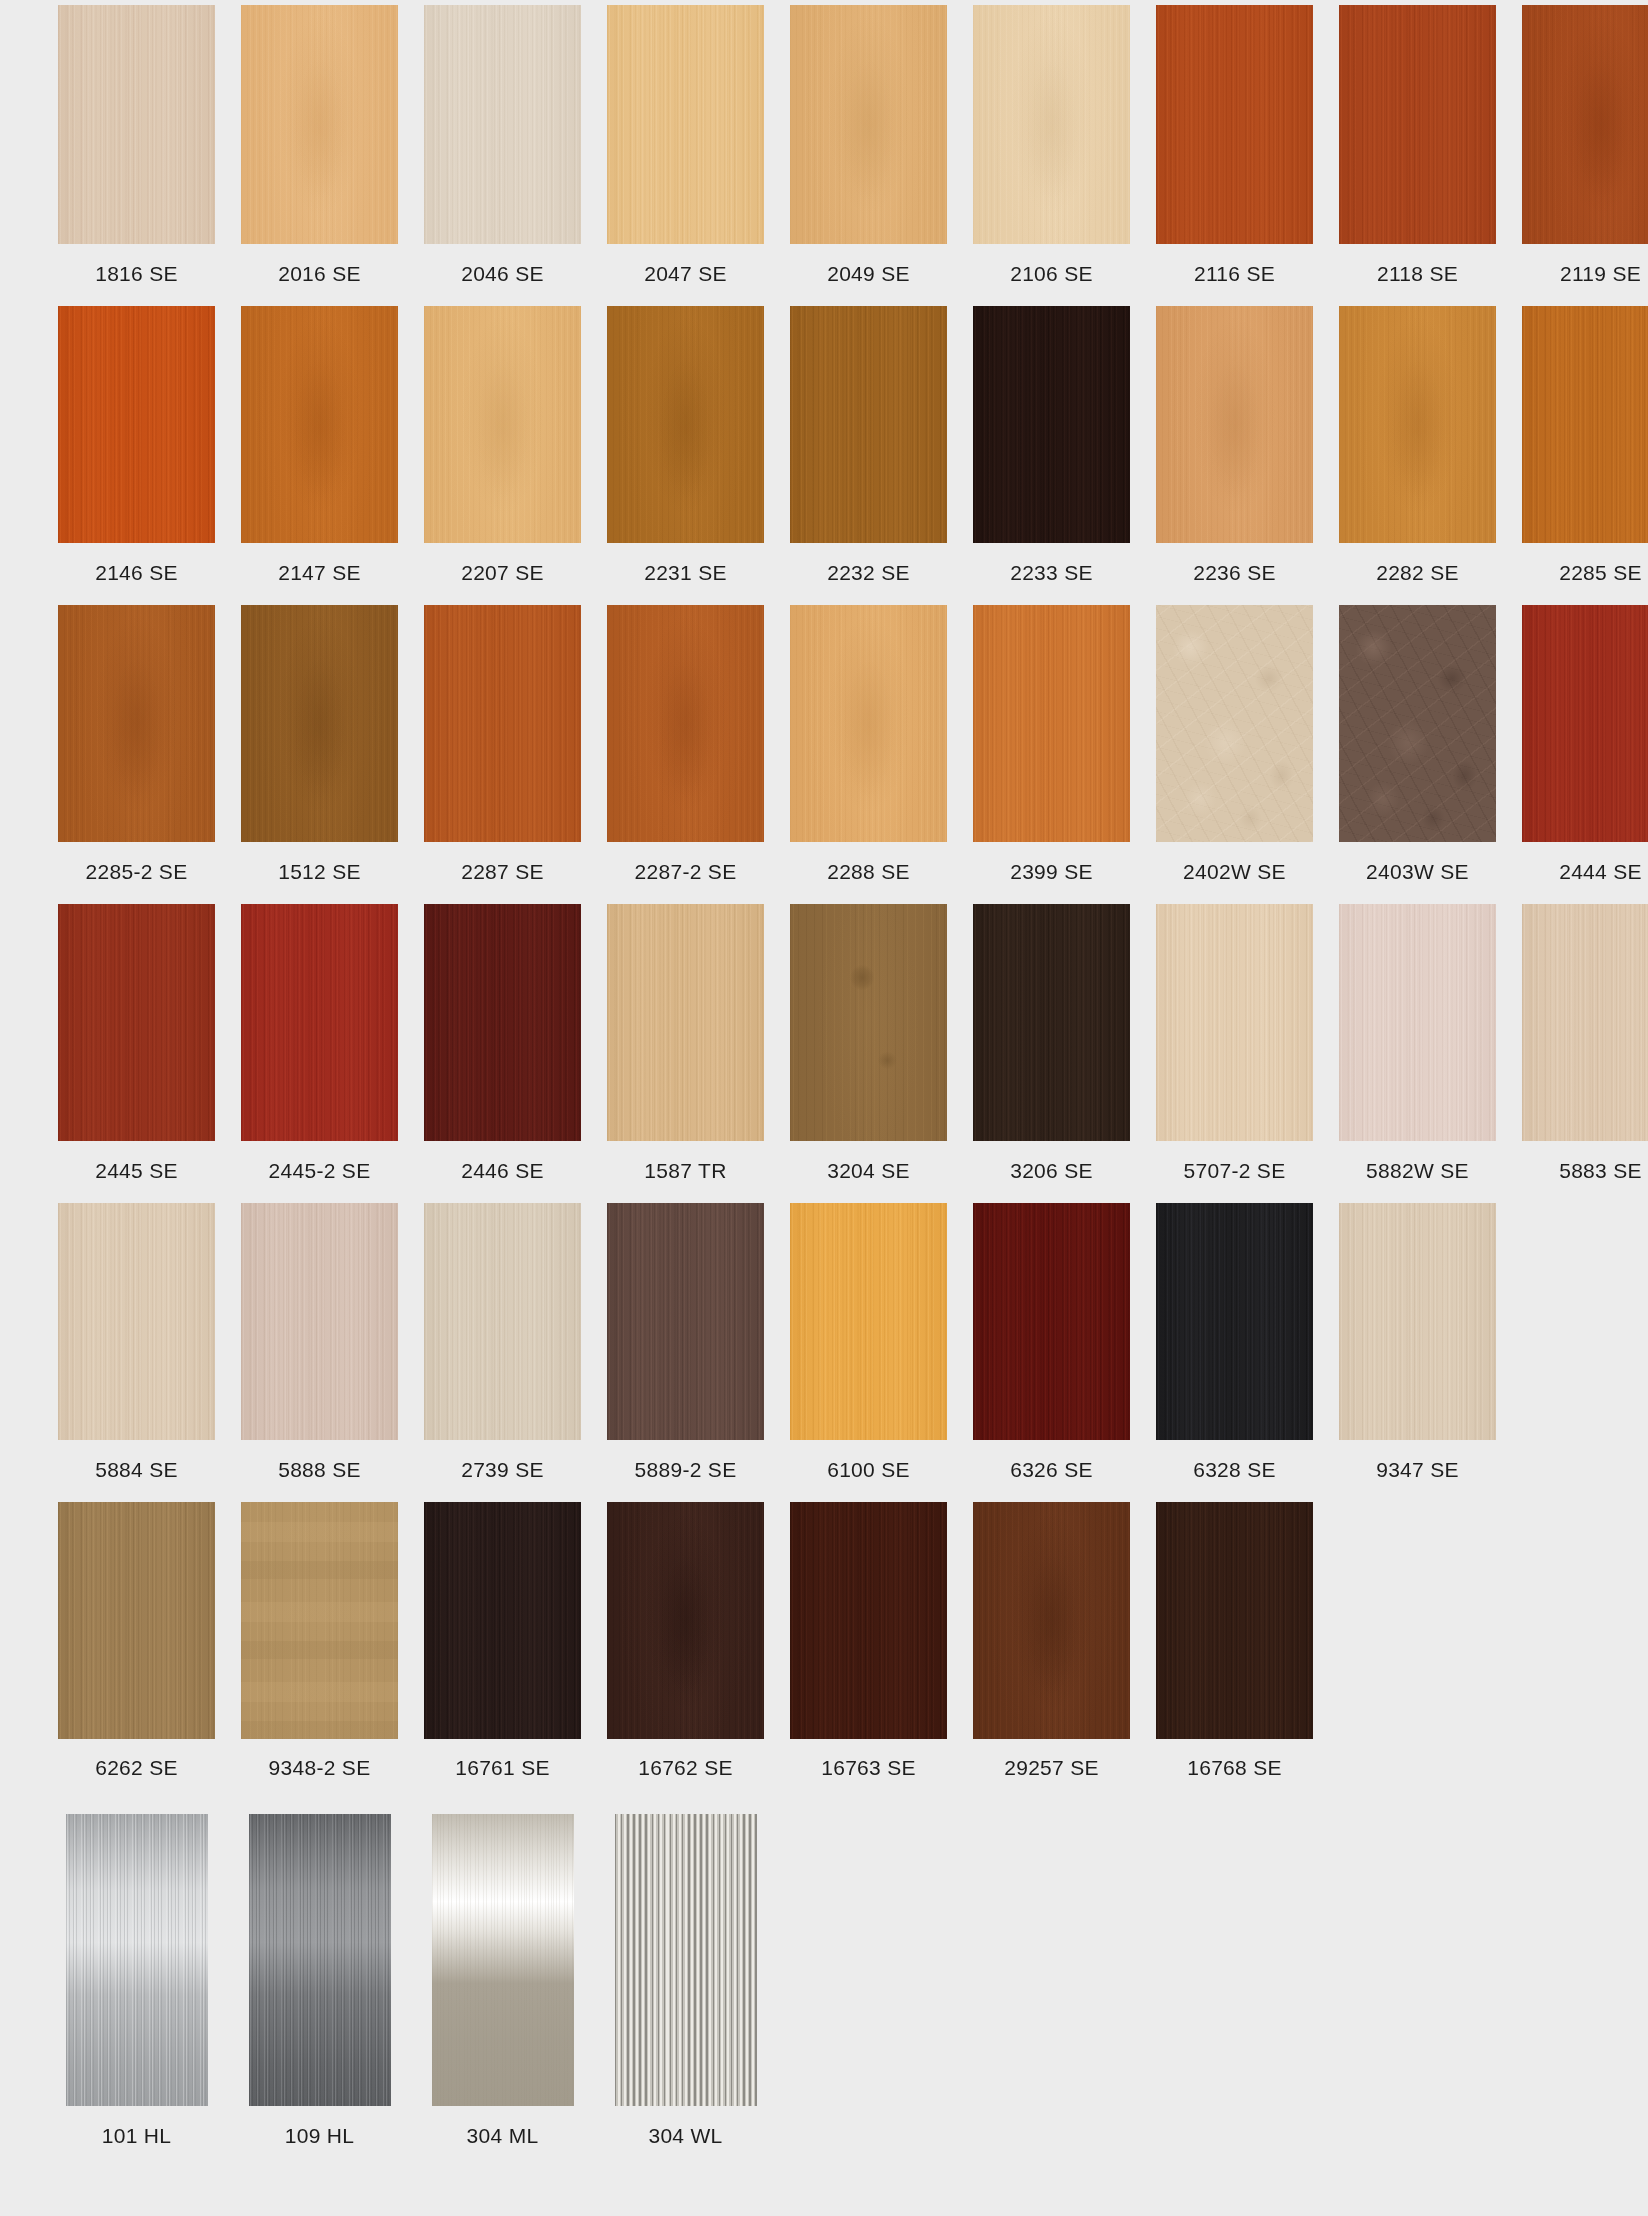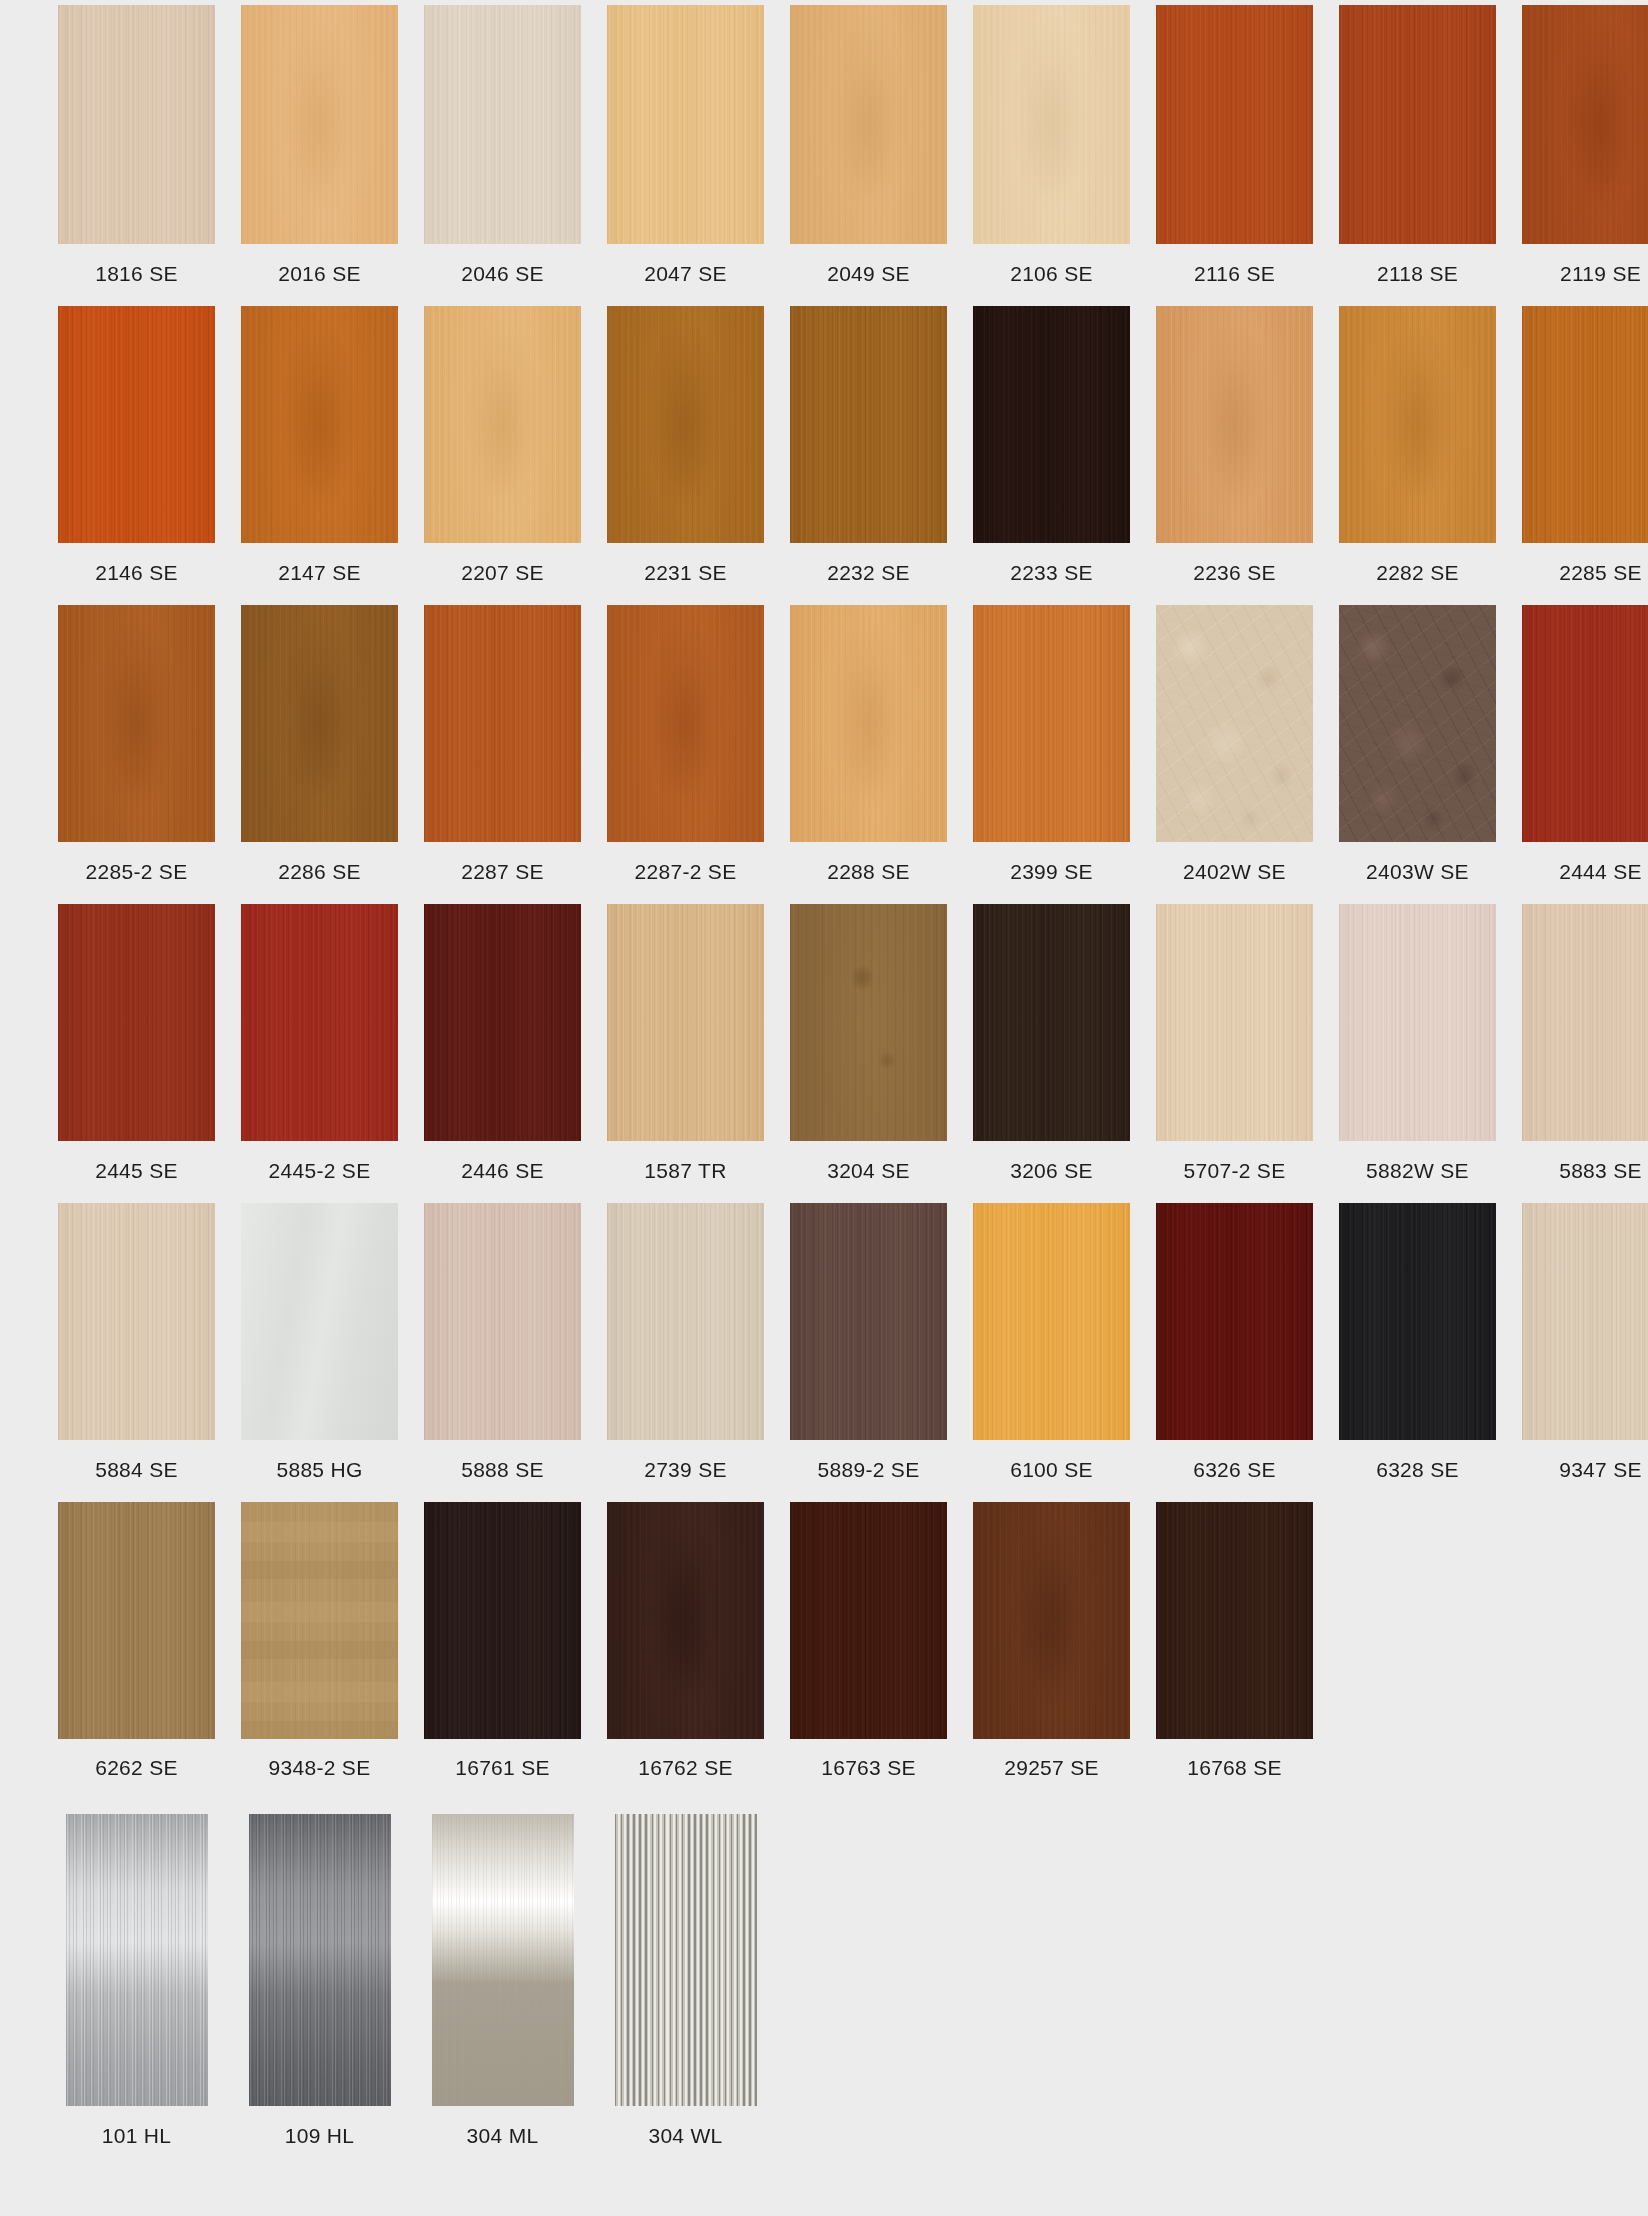--- a/index.html
+++ b/index.html
@@ -186,21 +186,21 @@
       <div class="cell">
         <div class="swatch" style="background: rgb(168, 91, 34);">
           <div class="grain" style="background: radial-gradient(36% 58% at 50% 46%, rgba(141, 71, 23, 0.34) 0%, rgba(141, 71, 23, 0.16) 42%, transparent 72%), radial-gradient(22% 40% at 50% 52%, rgba(141, 71, 23, 0.3) 0%, transparent 74%), radial-gradient(52% 82% at 50% 44%, rgba(192, 111, 49, 0.22) 0%, transparent 80%), repeating-linear-gradient(90deg, rgba(141, 71, 23, 0.22) 0px, rgba(141, 71, 23, 0.22) 0.7px, transparent 0.7px, transparent 2.7px, rgba(192, 111, 49, 0.26) 2.7px, rgba(192, 111, 49, 0.26) 3.4px, transparent 3.4px, transparent 6.1px), linear-gradient(90deg, rgba(141, 71, 23, 0.2) 0%, rgb(168, 91, 34) 30%, rgba(192, 111, 49, 0.16) 55%, rgb(168, 91, 34) 78%, rgba(141, 71, 23, 0.2) 100%), rgb(168, 91, 34);"></div>
         </div>
         <div class="label">2285-2 SE</div>
       </div>
       <div class="cell">
         <div class="swatch" style="background: rgb(141, 90, 35);">
           <div class="grain" style="background: radial-gradient(36% 58% at 50% 46%, rgba(115, 70, 24, 0.34) 0%, rgba(115, 70, 24, 0.16) 42%, transparent 72%), radial-gradient(22% 40% at 50% 52%, rgba(115, 70, 24, 0.3) 0%, transparent 74%), radial-gradient(52% 82% at 50% 44%, rgba(166, 111, 49, 0.22) 0%, transparent 80%), repeating-linear-gradient(90deg, rgba(115, 70, 24, 0.22) 0px, rgba(115, 70, 24, 0.22) 0.7px, transparent 0.7px, transparent 2.7px, rgba(166, 111, 49, 0.26) 2.7px, rgba(166, 111, 49, 0.26) 3.4px, transparent 3.4px, transparent 6.1px), linear-gradient(90deg, rgba(115, 70, 24, 0.2) 0%, rgb(141, 90, 35) 30%, rgba(166, 111, 49, 0.16) 55%, rgb(141, 90, 35) 78%, rgba(115, 70, 24, 0.2) 100%), rgb(141, 90, 35);"></div>
         </div>
-        <div class="label">2286 SE</div>
+        <div class="label">1512 SE</div>
       </div>
       <div class="cell">
         <div class="swatch" style="background: rgb(180, 86, 32);">
           <div class="grain" style="background: repeating-linear-gradient(90deg, rgba(152, 66, 21, 0.3) 0px, rgba(152, 66, 21, 0.3) 0.7px, transparent 0.7px, transparent 2px, rgba(201, 106, 47, 0.35) 2px, rgba(201, 106, 47, 0.35) 2.7px, transparent 2.7px, transparent 4.7px), repeating-linear-gradient(90deg, rgba(152, 66, 21, 0.16) 0px, rgba(152, 66, 21, 0.16) 1.4px, transparent 1.4px, transparent 7.5px), linear-gradient(90deg, rgba(152, 66, 21, 0.22) 0%, rgba(201, 106, 47, 0.18) 22%, rgb(180, 86, 32) 48%, rgba(201, 106, 47, 0.22) 70%, rgba(152, 66, 21, 0.2) 100%), rgb(180, 86, 32);"></div>
         </div>
         <div class="label">2287 SE</div>
       </div>
       <div class="cell">
         <div class="swatch" style="background: rgb(178, 92, 35);">
           <div class="grain" style="background: radial-gradient(36% 58% at 50% 46%, rgba(149, 72, 24, 0.34) 0%, rgba(149, 72, 24, 0.16) 42%, transparent 72%), radial-gradient(22% 40% at 50% 52%, rgba(149, 72, 24, 0.3) 0%, transparent 74%), radial-gradient(52% 82% at 50% 44%, rgba(199, 112, 51, 0.22) 0%, transparent 80%), repeating-linear-gradient(90deg, rgba(149, 72, 24, 0.22) 0px, rgba(149, 72, 24, 0.22) 0.7px, transparent 0.7px, transparent 2.7px, rgba(199, 112, 51, 0.26) 2.7px, rgba(199, 112, 51, 0.26) 3.4px, transparent 3.4px, transparent 6.1px), linear-gradient(90deg, rgba(149, 72, 24, 0.2) 0%, rgb(178, 92, 35) 30%, rgba(199, 112, 51, 0.16) 55%, rgb(178, 92, 35) 78%, rgba(149, 72, 24, 0.2) 100%), rgb(178, 92, 35);"></div>
@@ -293,26 +293,20 @@
         </div>
         <div class="label">5883 SE</div>
       </div>
     </div>
     <div class="row r5">
       <div class="cell">
         <div class="swatch" style="background: rgb(220, 202, 179);">
           <div class="grain" style="background: repeating-linear-gradient(90deg, rgba(199, 177, 152, 0.3) 0px, rgba(199, 177, 152, 0.3) 0.7px, transparent 0.7px, transparent 2px, rgba(235, 220, 201, 0.35) 2px, rgba(235, 220, 201, 0.35) 2.7px, transparent 2.7px, transparent 4.7px), repeating-linear-gradient(90deg, rgba(199, 177, 152, 0.16) 0px, rgba(199, 177, 152, 0.16) 1.4px, transparent 1.4px, transparent 7.5px), linear-gradient(90deg, rgba(199, 177, 152, 0.22) 0%, rgba(235, 220, 201, 0.18) 22%, rgb(220, 202, 179) 48%, rgba(235, 220, 201, 0.22) 70%, rgba(199, 177, 152, 0.2) 100%), rgb(220, 202, 179);"></div>
         </div>
         <div class="label">5884 SE</div>
-      </div>
-      <div class="cell">
-        <div class="swatch" style="background: rgb(220, 222, 219);">
-          <div class="grain" style="background: linear-gradient(100deg, rgba(236, 238, 235, 0.65) 0%, rgb(220, 222, 219) 34%, rgba(236, 238, 235, 0.5) 52%, rgb(220, 222, 219) 70%, rgba(198, 201, 197, 0.3) 100%), rgb(220, 222, 219);"></div>
-        </div>
-        <div class="label">5885 HG</div>
       </div>
       <div class="cell">
         <div class="swatch" style="background: rgb(213, 192, 179);">
           <div class="grain" style="background: repeating-linear-gradient(90deg, rgba(192, 168, 152, 0.3) 0px, rgba(192, 168, 152, 0.3) 0.7px, transparent 0.7px, transparent 2px, rgba(229, 211, 200, 0.35) 2px, rgba(229, 211, 200, 0.35) 2.7px, transparent 2.7px, transparent 4.7px), repeating-linear-gradient(90deg, rgba(192, 168, 152, 0.16) 0px, rgba(192, 168, 152, 0.16) 1.4px, transparent 1.4px, transparent 7.5px), linear-gradient(90deg, rgba(192, 168, 152, 0.22) 0%, rgba(229, 211, 200, 0.18) 22%, rgb(213, 192, 179) 48%, rgba(229, 211, 200, 0.22) 70%, rgba(192, 168, 152, 0.2) 100%), rgb(213, 192, 179);"></div>
         </div>
         <div class="label">5888 SE</div>
       </div>
       <div class="cell">
         <div class="swatch" style="background: rgb(216, 203, 184);">
           <div class="grain" style="background: repeating-linear-gradient(90deg, rgba(194, 178, 156, 0.3) 0px, rgba(194, 178, 156, 0.3) 0.7px, transparent 0.7px, transparent 2px, rgba(231, 221, 206, 0.35) 2px, rgba(231, 221, 206, 0.35) 2.7px, transparent 2.7px, transparent 4.7px), repeating-linear-gradient(90deg, rgba(194, 178, 156, 0.16) 0px, rgba(194, 178, 156, 0.16) 1.4px, transparent 1.4px, transparent 7.5px), linear-gradient(90deg, rgba(194, 178, 156, 0.22) 0%, rgba(231, 221, 206, 0.18) 22%, rgb(216, 203, 184) 48%, rgba(231, 221, 206, 0.22) 70%, rgba(194, 178, 156, 0.2) 100%), rgb(216, 203, 184);"></div>

